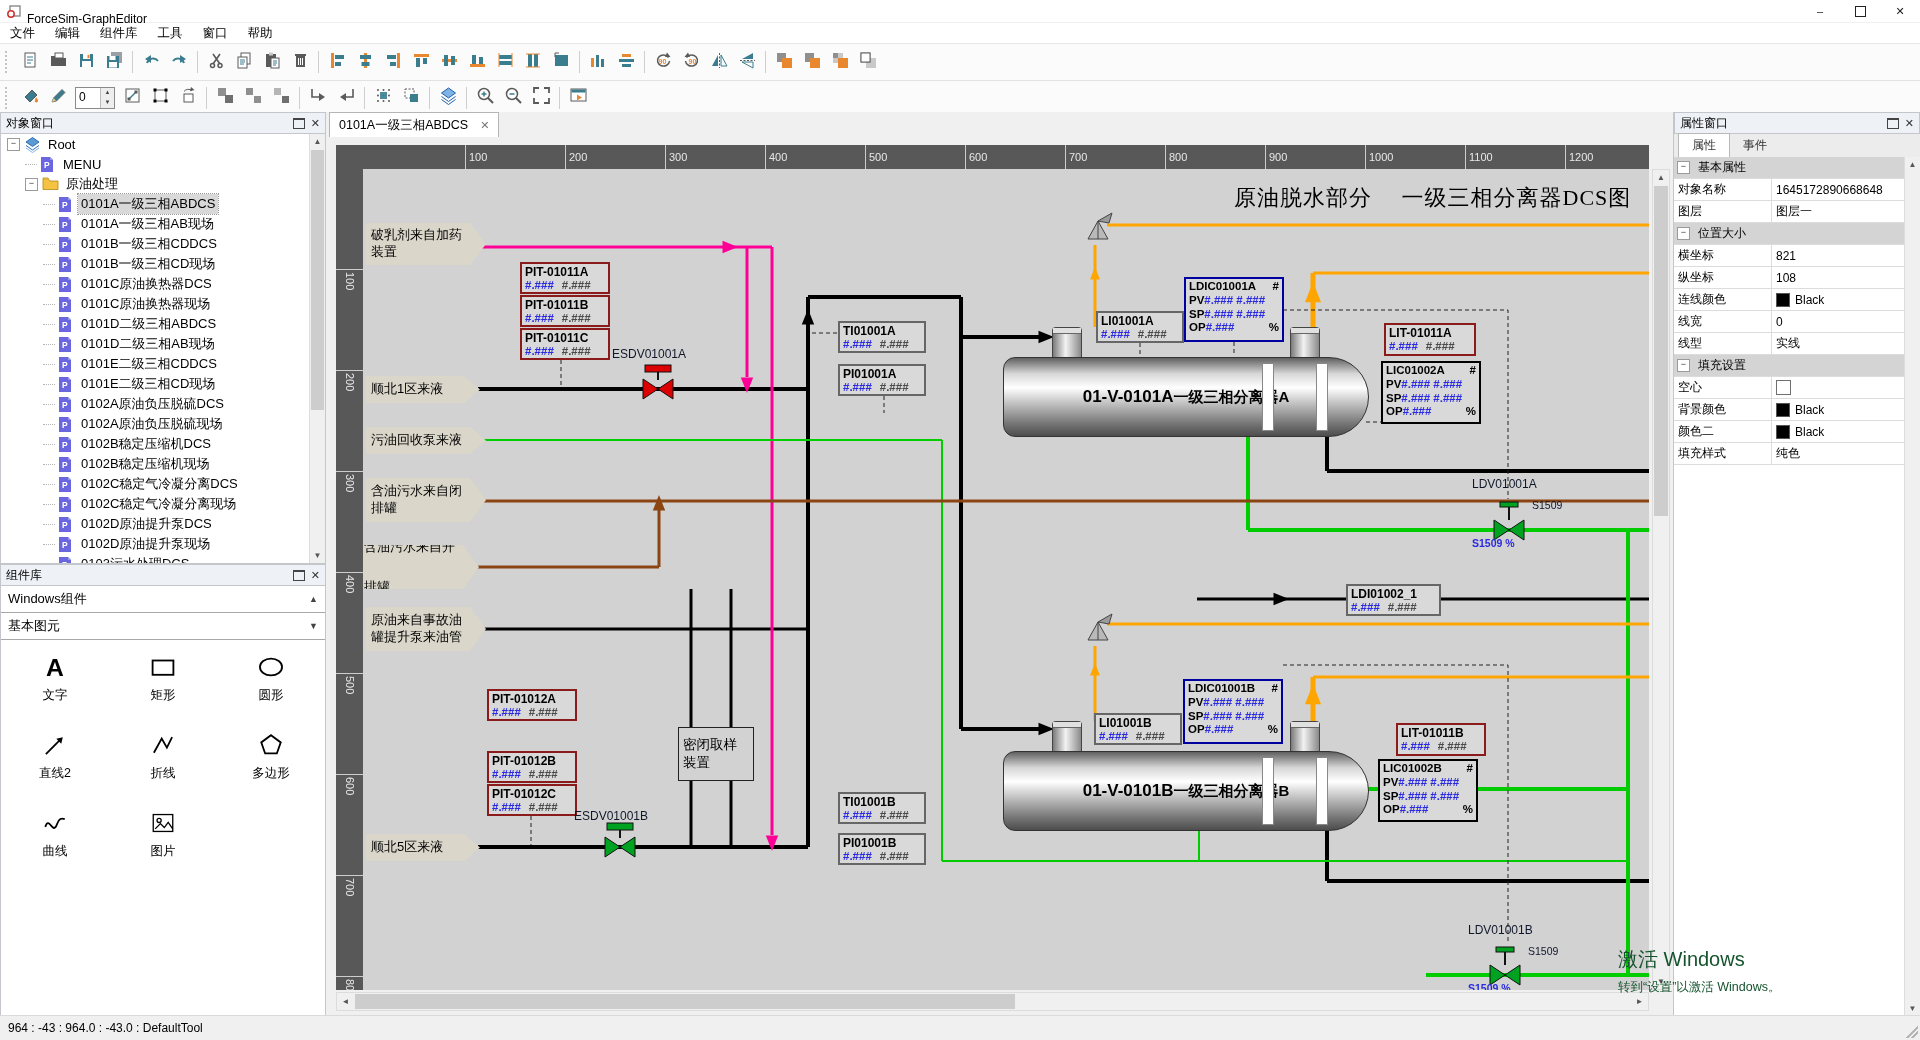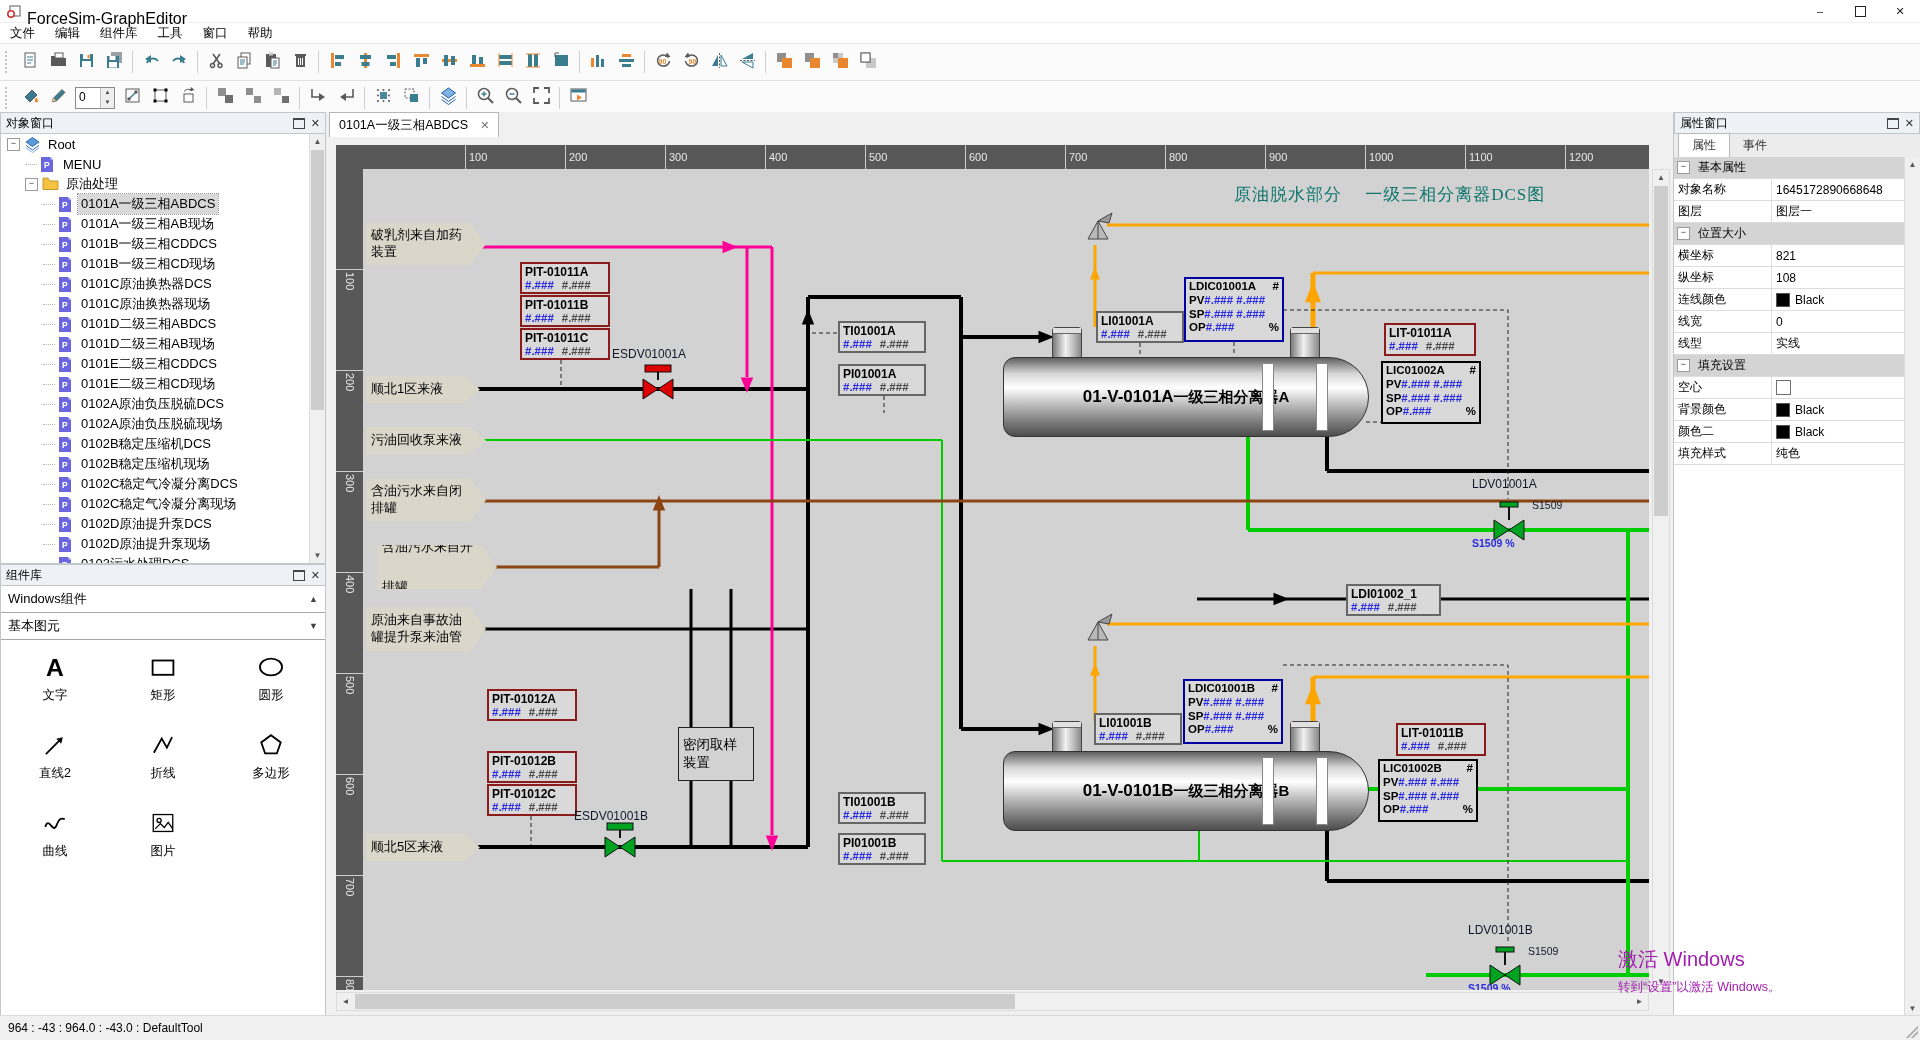--- a/index.html
+++ b/index.html
@@ -1,21 +1,21 @@
 <!DOCTYPE html>
 <html><head>
 <meta charset="utf-8">
 <style>
   html,body{margin:0;padding:0;}
   body{width:1920px;height:1040px;position:relative;overflow:hidden;background:#f0f0f0;
        font-family:"Liberation Sans","DejaVu Sans",sans-serif;color:#000;}
   
   .titlebar{height:22px;background:#fff;display:flex;align-items:center;border-bottom:1px solid #f0f0f0;}
   .app-ico{width:16px;height:16px;margin:0 5px 0 6px;}
-  .title-text{font-size:16px;margin-top:16px;}
+  .title-text{font-size:12px;margin-top:16px;}
   .win-btns{margin-left:auto;display:flex;}
   .win-btn{width:40px;height:22px;display:flex;align-items:center;justify-content:center;font-size:11px;color:#222;}
   .maxbox{width:9px;height:9px;border:1px solid #222;display:inline-block;}
   .menubar{height:20px;background:#fff;display:flex;align-items:center;font-size:12.5px;border-bottom:1px solid #e8e8e8;}
   .menu-item{padding:2px 10px;}
   .toolbar{display:flex;align-items:center;background:#fbfbfb;border-bottom:1px solid #e2e2e2;padding-left:2px;}
   #toolbar1{height:36px;}
   #toolbar2{height:33px;}
   .grip{width:4px;height:22px;border-left:2px dotted #c3c3c3;margin:0 5px 0 3px;}
   .tb-btn{width:28px;height:27px;display:flex;align-items:center;justify-content:center;border-radius:2px;}
@@ -61,21 +61,21 @@
   .canvas-wrap{position:absolute;top:25px;left:0;right:0;bottom:0;background:#f0f0f0;}
   .ruler-corner{position:absolute;left:10px;top:8px;width:27px;height:24px;background:#585858;}
   .ruler-h{position:absolute;left:37px;top:8px;width:1286px;height:24px;background:#585858;overflow:hidden;}
   .tick-h{position:absolute;top:0;height:100%;border-left:1px solid #cdcdcd;color:#e8e8e8;
           font-size:11px;line-height:24px;padding-left:3px;}
   .ruler-v{position:absolute;left:10px;top:32px;width:27px;height:821px;background:#585858;overflow:hidden;}
   .tick-v{position:absolute;left:0;width:100%;border-top:1px solid #cdcdcd;color:#e8e8e8;font-size:11px;}
   .tick-v span{writing-mode:vertical-rl;display:block;margin:2px auto 0;}
   .canvas-content{position:absolute;left:37px;top:32px;width:1286px;height:821px;background:#d2d2d2;overflow:hidden;}
   .diagram{position:absolute;left:-37px;top:-32px;width:1346px;height:879px;}
-  .dtitle{position:absolute;font-size:17px;letter-spacing:1px;color:#0f766e;font-family:"Liberation Serif","DejaVu Serif",serif;}
+  .dtitle{position:absolute;font-size:22px;letter-spacing:1px;color:#000000;font-family:"Liberation Serif","DejaVu Serif",serif;}
   .callout{position:absolute;background:#dad6ca;color:#000;font-size:13px;line-height:1.3;
            display:flex;flex-direction:column;justify-content:center;padding:1px 16px 1px 5px;box-sizing:border-box;
            clip-path:polygon(0 0,calc(100% - 16px) 0,100% 50%,calc(100% - 16px) 100%,0 100%);
            filter:drop-shadow(1px 1px 0px #707070);}
   .tag{position:absolute;background:#d9d9d9;border:2px solid #8b1a1a;box-sizing:border-box;
        padding:1px 3px;font-weight:bold;line-height:1.2;}
   .tag .nm{font-size:12px;color:#000;display:flex;justify-content:space-between;}
   .tag .vals{font-size:11.5px;}
   .bv{color:#2a2ae0;} .gv{color:#4a4a4a;margin-left:8px;}
   .crow{font-size:11.5px;display:flex;}
@@ -111,21 +111,21 @@
   .prow .pv{flex:1;padding:0 4px;display:flex;align-items:center;gap:5px;}
   .prow.group{background:#d4d4d4;font-size:12px;padding-left:3px;gap:4px;}
   .swatch{width:12px;height:12px;background:#000;border:1px solid #555;flex:none;}
   .chk{width:13px;height:13px;background:#fff;border:1px solid #707070;flex:none;}
   .prop-scroll{position:absolute;top:45px;right:0;width:15px;bottom:0;background:#f0f0f0;border-left:1px solid #ddd;}
   
   .statusbar{position:absolute;left:0;right:0;bottom:0;height:24px;background:#f0f0f0;border-top:1px solid #dadada;
              display:flex;align-items:center;font-size:12px;padding-left:8px;}
   .grip-corner{position:absolute;right:2px;bottom:2px;width:12px;height:12px;
     background:linear-gradient(135deg,transparent 50%,#b5b5b5 50%,#b5b5b5 60%,transparent 60%,transparent 70%,#b5b5b5 70%,#b5b5b5 80%,transparent 80%);}
-  .watermark{position:absolute;left:1618px;top:946px;color:#a21caf;z-index:50;pointer-events:none;}
+  .watermark{position:absolute;left:1618px;top:946px;color:#14532d;z-index:50;pointer-events:none;}
   .watermark .w1{font-size:20px;}
   .watermark .w2{font-size:12.5px;margin-top:6px;}
 </style>
 </head>
 <body>
 
 <div class="titlebar">
   <svg class="app-ico" viewBox="0 0 16 16">
     <rect x="4" y="3" width="10" height="10" fill="none" stroke="#8a8a8a" stroke-width="1.4"></rect>
     <circle cx="5" cy="11" r="3.2" fill="#fff" stroke="#d03030" stroke-width="1.5"></circle>
@@ -907,21 +907,21 @@
             <div class="callout" style="left: 40px; top: 239px; width: 114px; height: 27px;">
               <span>顺北1区来液</span>
             </div>
             <div class="callout" style="left: 40px; top: 290px; width: 120px; height: 27px;">
               <span>污油回收泵来液</span>
             </div>
             <div class="callout" style="left: 40px; top: 341px; width: 120px; height: 44px;">
               <span>含油污水来自闭</span>
               <span>排罐</span>
             </div>
-            <div class="callout" style="left: 51px; top: 408px; width: 120px; height: 44px; gap: 23px;">
+            <div class="callout" style="left: 33px; top: 408px; width: 120px; height: 44px; gap: 23px;">
               <span>含油污水来自开</span>
               <span>排罐</span>
             </div>
             <div class="callout" style="left: 40px; top: 470px; width: 120px; height: 44px;">
               <span>原油来自事故油</span>
               <span>罐提升泵来油管</span>
             </div>
             <div class="callout" style="left: 40px; top: 697px; width: 114px; height: 27px;">
               <span>顺北5区来液</span>
             </div>

